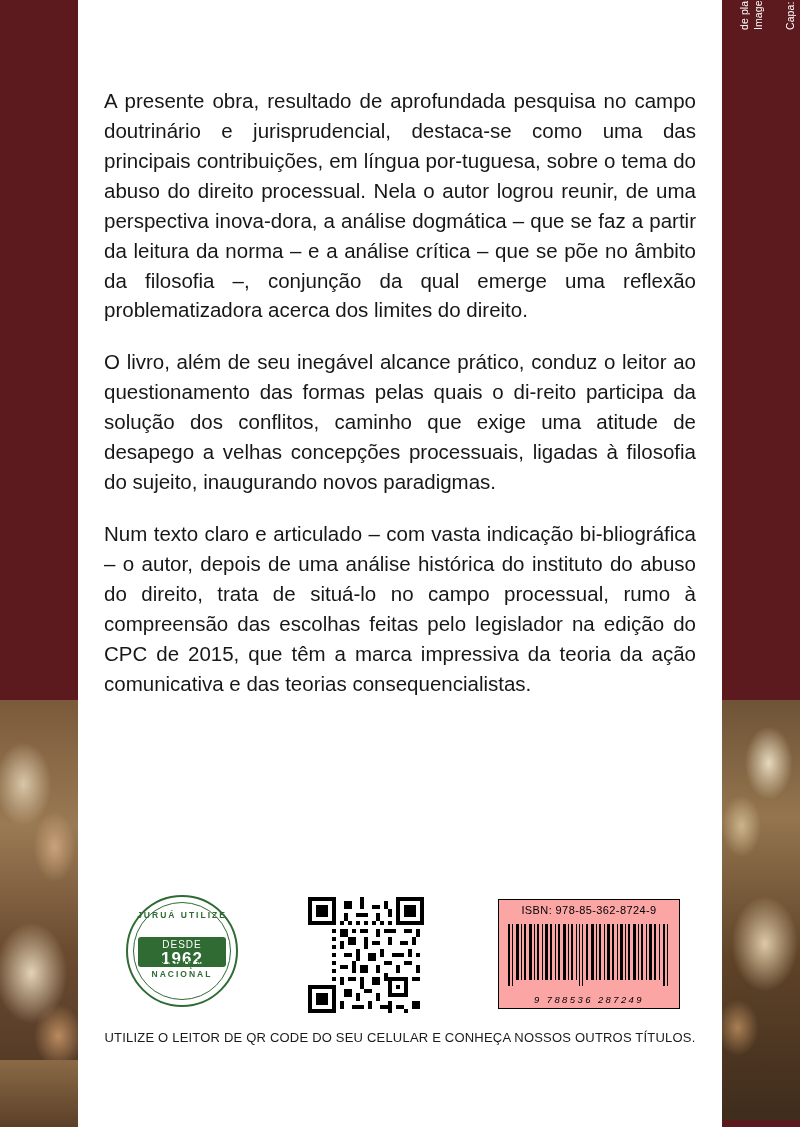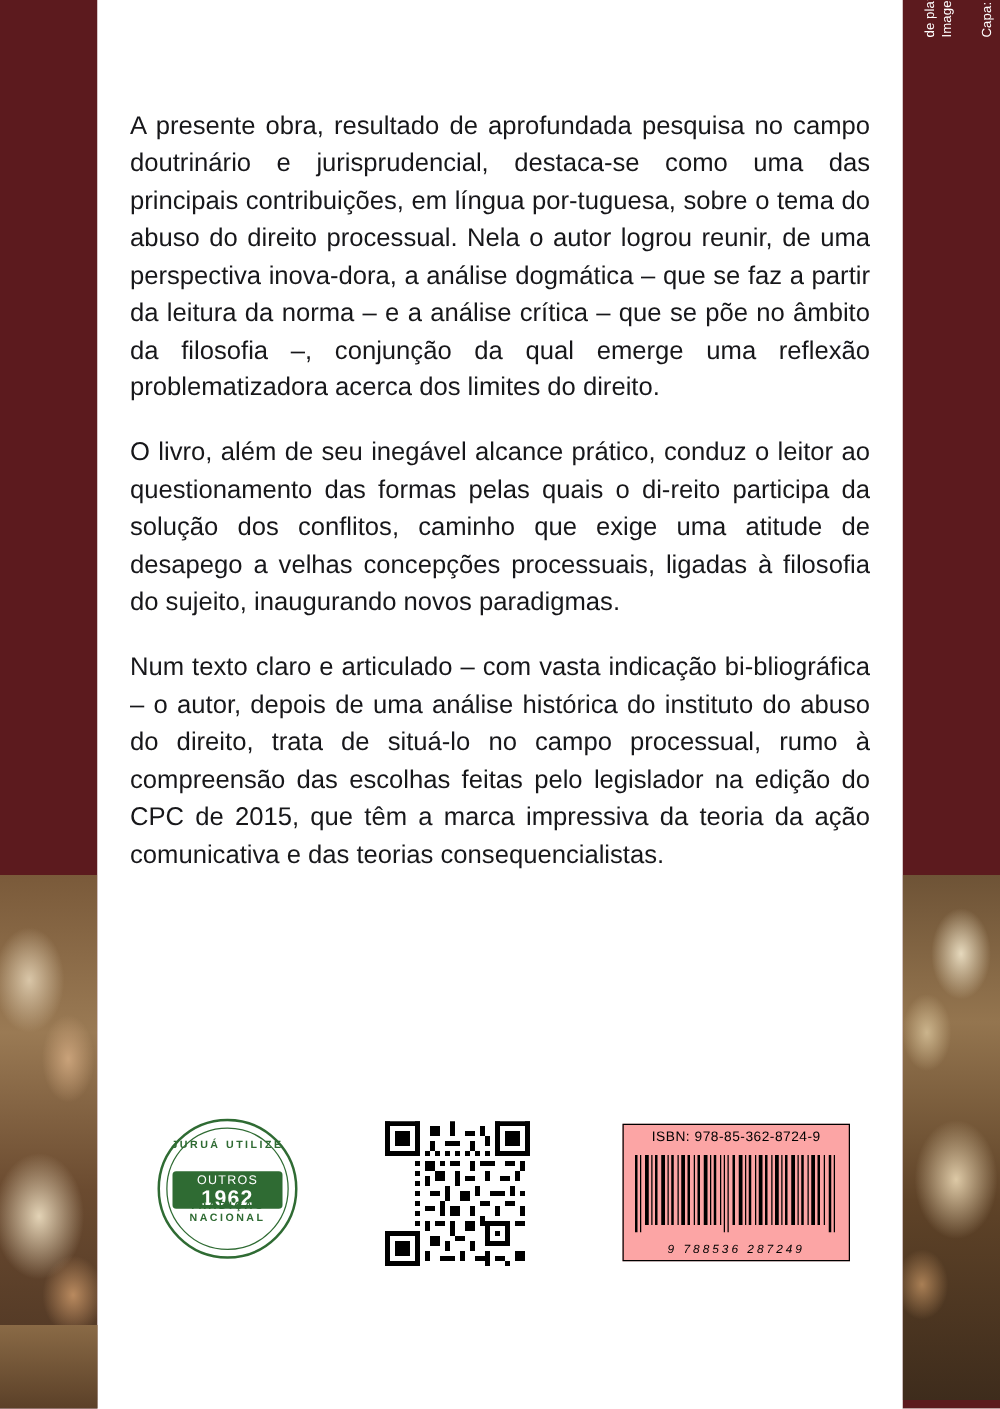--- a/index.html
+++ b/index.html
@@ -288,21 +288,21 @@
       <p>Num texto claro e articulado – com vasta indicação bi-bliográfica – o autor, depois de uma análise histórica do instituto do abuso do direito, trata de situá-lo no campo processual, rumo à compreensão das escolhas feitas pelo legislador na edição do CPC de 2015, que têm a marca impressiva da teoria da ação comunicativa e das teorias consequencialistas.</p>
     </div>
 
     <div class="bottom-row">
 
       <div class="seal">
         <div class="seal-outer"></div>
         <div class="seal-inner"></div>
         <div class="seal-arc seal-arc-top">JURUÁ UTILIZE</div>
         <div class="seal-band">
-          <div class="seal-desde">OUTROS</div>
+          <div class="seal-desde">DESDE</div>
           <div class="seal-year">1962</div>
         </div>
         <div class="seal-arc seal-arc-bottom">TRADIÇÃO NACIONAL</div>
       </div>
 
       <div class="qr">
         <svg class="qr-grid" viewBox="0 0 29 29" shape-rendering="crispEdges">
           <rect width="29" height="29" fill="#fff"></rect>
           <g fill="#000">
 
@@ -446,16 +446,17 @@
             <rect x="146" y="0" width="2" height="56"></rect>
               <rect x="151" y="0" width="1" height="56"></rect>
             <rect x="155" y="0" width="2" height="62"></rect>
               <rect x="159" y="0" width="1" height="62"></rect>
           </g>
         </svg>
         <div class="isbn-digits">9 788536 287249</div>
       </div>
     </div>
 
+    <div class="qr-caption">UTILIZE O LEITOR DE QR CODE DO SEU CELULAR E CONHEÇA NOSSOS OUTROS TÍTULOS.</div>
   </div>
 
   <div class="art art-bottom-left paint-strip" style="left:0;width:78px;"></div>
 </div>
 
 </body></html>

